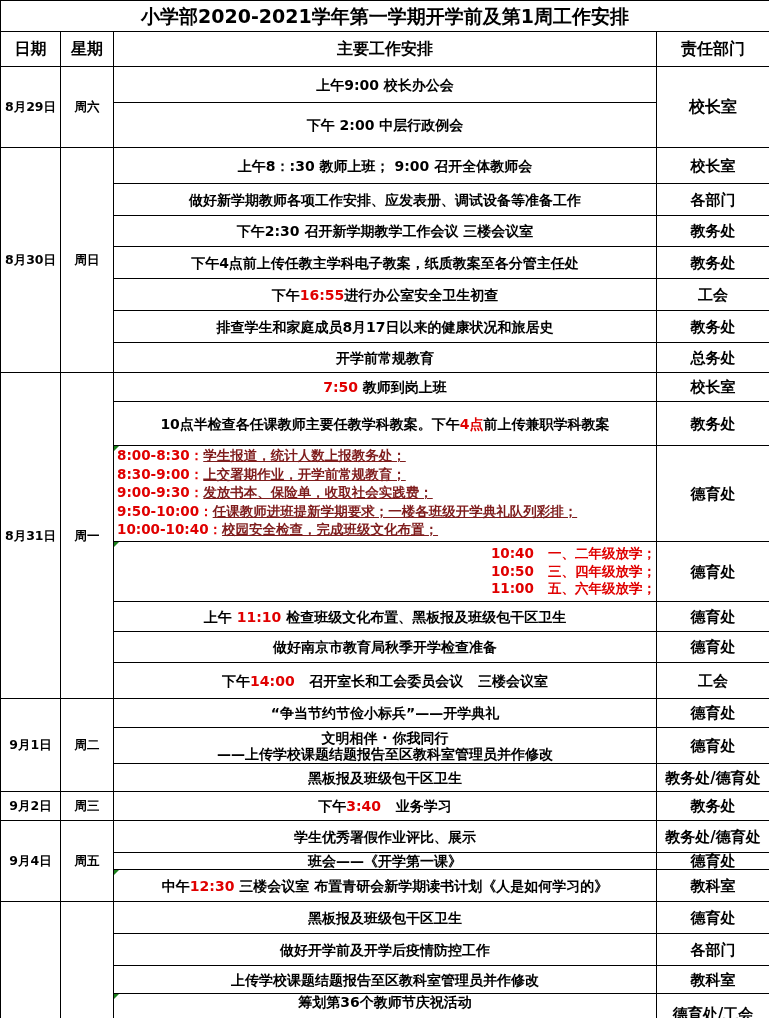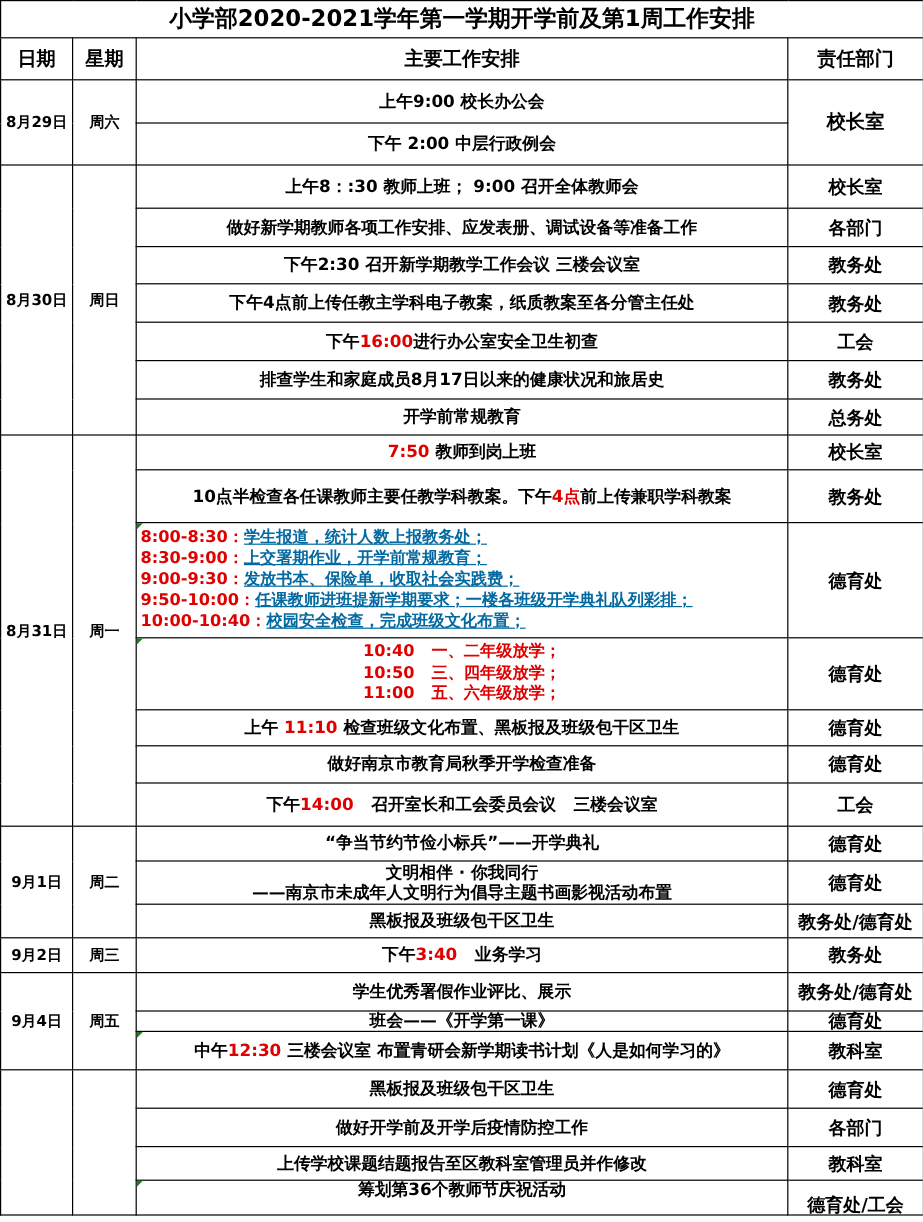--- a/index.html
+++ b/index.html
@@ -12,22 +12,22 @@
   col.c-main { width: 543px; }
   col.c-dept { width: 113px; }
   .title-cell { font-size: 19px !important; font-weight: bold; height: 30px; }
   .hdr td { font-size: 16px !important; height: 34px; }
   .date-cell, .day-cell { font-size: 12.5px !important; }
   .dept-cell { font-size: 15px !important; }
   .dept-cell.large { font-size: 16px !important; }
   .red { color: #e00000; }
   .left { text-align: left !important; padding-left: 3px !important; }
   .sched-line { display: block; color: #e00000; font-size: 13.5px; line-height: 17.5px; white-space: nowrap; }
-  .sched-line .u { color: #0369a1; text-decoration: underline; }
-  .release-line { display: block; color: #e00000; font-size: 13.5px; line-height: 17.5px; white-space: pre; }
+  .sched-line .u { color: #7f1d1d; text-decoration: underline; font-family: Liberation Mono, monospace; }
+  .release-line { display: block; color: #e00000; font-size: 13.5px; line-height: 17.5px; white-space: pre; text-align: right; }
   .tri { position: absolute; top: 0; left: 0; width: 0; height: 0; border-top: 5px solid #1a7f1a; border-right: 5px solid transparent; }
   .two-line { line-height: 16px; }
 </style>
 </head>
 <body>
 
 <div class="sheet">
 <table class="sched">
   <colgroup>
     <col class="c-date">
@@ -45,21 +45,21 @@
       <td>主要工作安排</td>
       <td>责任部门</td>
     </tr>
 
     <tr style="height:36px">
       <td rowspan="2" class="date-cell">8月29日</td>
       <td rowspan="2" class="day-cell">周六</td>
       <td>上午9:00 校长办公会</td>
       <td rowspan="2" class="dept-cell large">校长室</td>
     </tr>
-    <tr style="height:35px">
+    <tr style="height:45px">
       <td>下午 2:00  中层行政例会</td>
     </tr>
 
     <tr style="height:36px">
       <td rowspan="7" class="date-cell">8月30日</td>
       <td rowspan="7" class="day-cell">周日</td>
       <td>上午8：:30 教师上班； 9:00 召开全体教师会</td>
       <td class="dept-cell">校长室</td>
     </tr>
     <tr style="height:32px">
@@ -68,21 +68,21 @@
     </tr>
     <tr style="height:31px">
       <td>下午2:30 召开新学期教学工作会议 三楼会议室</td>
       <td class="dept-cell">教务处</td>
     </tr>
     <tr style="height:32px">
       <td>下午4点前上传任教主学科电子教案，纸质教案至各分管主任处</td>
       <td class="dept-cell">教务处</td>
     </tr>
     <tr style="height:32px">
-      <td><span>下午</span><span class="red">16:00</span><span>进行办公室安全卫生初查</span></td>
+      <td><span>下午</span><span class="red">16:55</span><span>进行办公室安全卫生初查</span></td>
       <td class="dept-cell">工会</td>
     </tr>
     <tr style="height:32px">
       <td>排查学生和家庭成员8月17日以来的健康状况和旅居史</td>
       <td class="dept-cell">教务处</td>
     </tr>
     <tr style="height:30px">
       <td>开学前常规教育</td>
       <td class="dept-cell">总务处</td>
     </tr>
@@ -132,21 +132,21 @@
 
     <tr style="height:29px">
       <td rowspan="3" class="date-cell">9月1日</td>
       <td rowspan="3" class="day-cell">周二</td>
       <td>“争当节约节俭小标兵”——开学典礼</td>
       <td class="dept-cell">德育处</td>
     </tr>
     <tr style="height:36px">
       <td class="two-line">
         <div>文明相伴 · 你我同行</div>
-        <div>——南京市未成年人文明行为倡导主题书画影视活动布置</div>
+        <div>——上传学校课题结题报告至区教科室管理员并作修改</div>
       </td>
       <td class="dept-cell">德育处</td>
     </tr>
     <tr style="height:28px">
       <td>黑板报及班级包干区卫生</td>
       <td class="dept-cell" style="font-size:14px">教务处/德育处</td>
     </tr>
 
     <tr style="height:29px">
       <td class="date-cell">9月2日</td>

